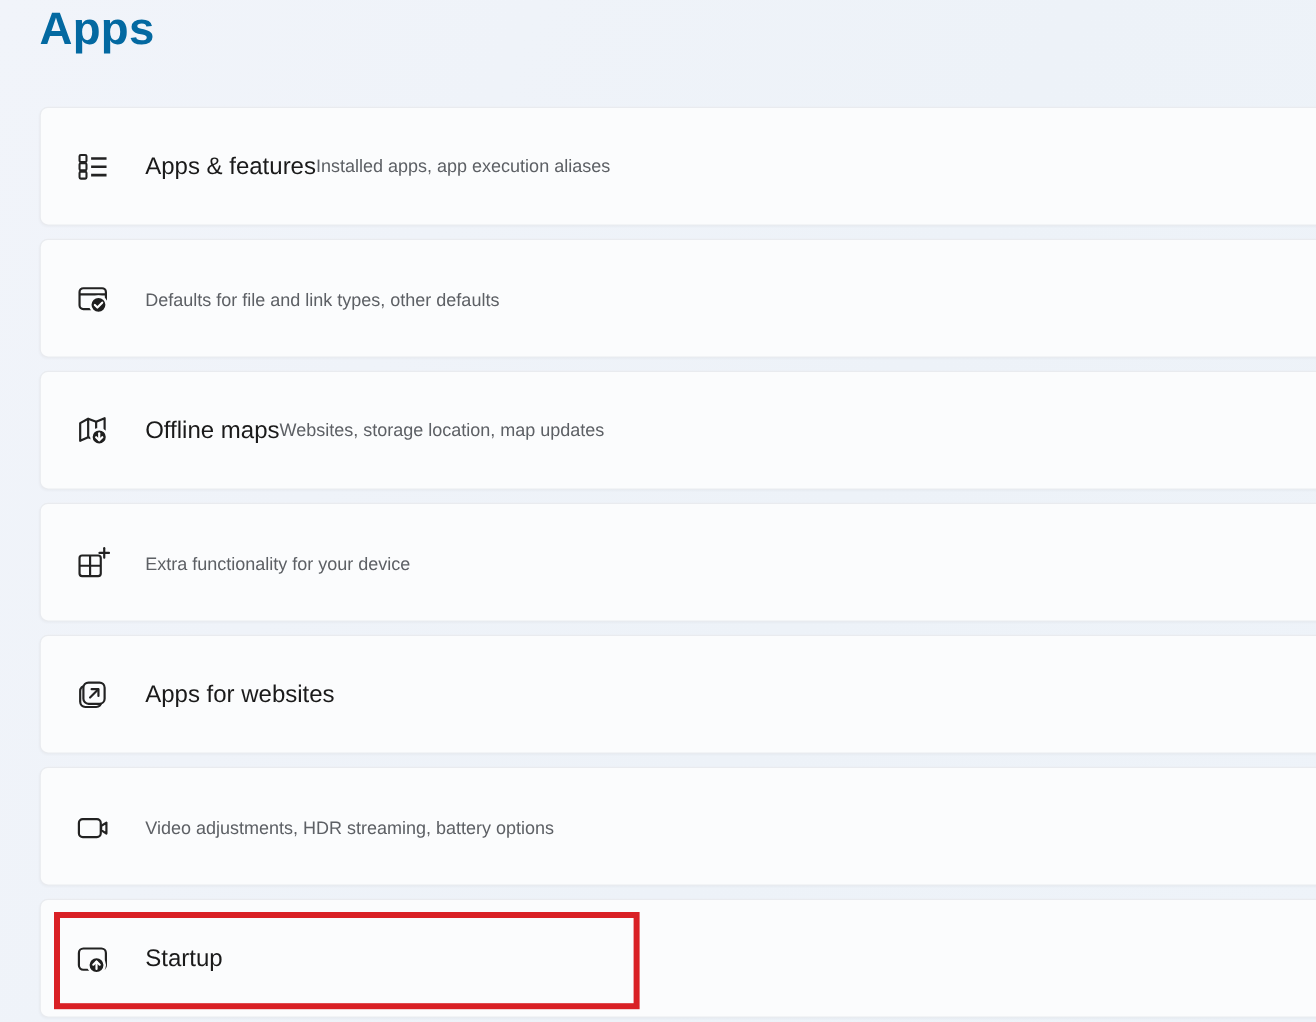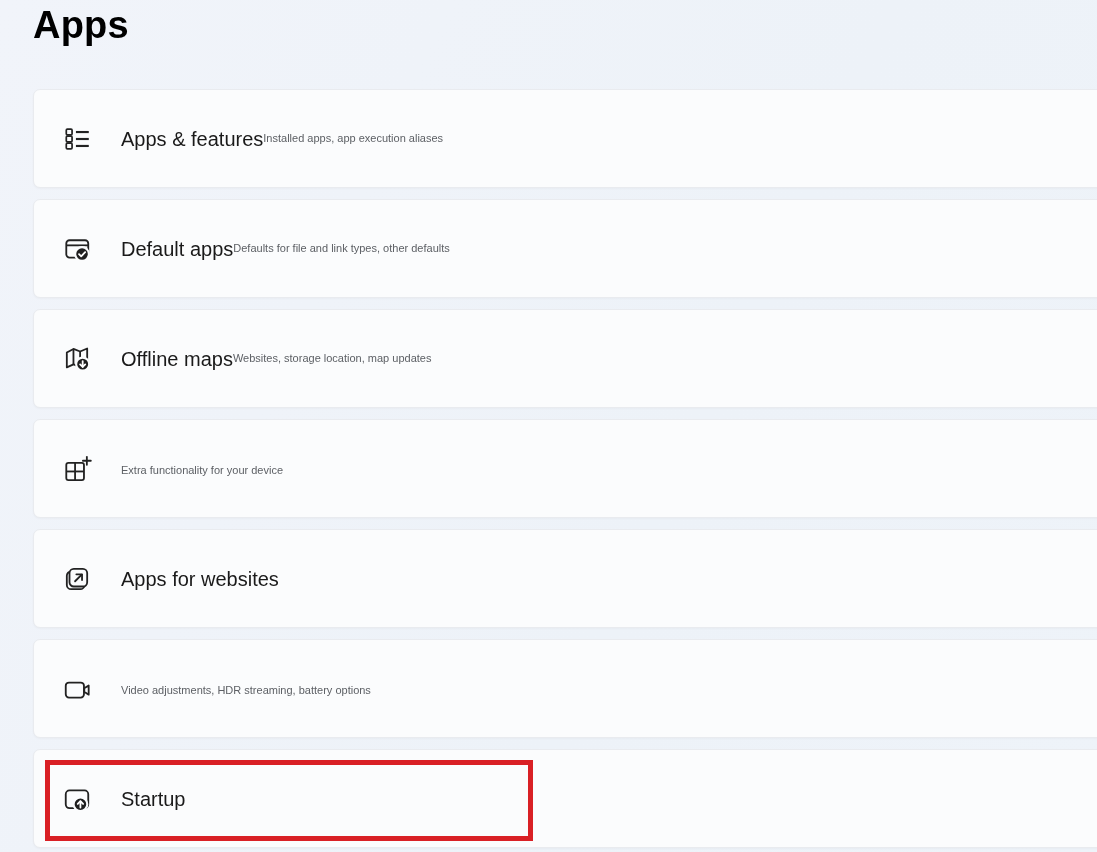--- a/index.html
+++ b/index.html
@@ -11,21 +11,21 @@
     font-family: "Liberation Sans", sans-serif;
     position: relative;
   }
   .page-title {
     position: absolute;
     left: 33px; top: 0;
     margin: 0;
     font-size: 38px;
     font-weight: 700;
     line-height: 50px;
-    color: #000000;
+    color: #0369a1;
     letter-spacing: 0.2px;
   }
   .cards {
     position: absolute;
     left: 33px;
     top: 89px;
     width: 1075px; 
   }
   .card {
     height: 99px;
@@ -53,21 +53,21 @@
     display: flex;
     flex-direction: row;
   }
   .label {
     font-size: 20px;
     font-weight: 400;
     color: #1a1a1a;
     line-height: 26px;
   }
   .desc {
-    font-size: 11px;
+    font-size: 15px;
     color: #5d6065;
     line-height: 19px;
     margin-top: 3px;
   }
   .highlight-box {
     position: absolute;
     left: 45px;
     top: 760px;
     width: 488px;
     height: 81px;
@@ -109,21 +109,20 @@
   <div class="card">
     <div class="icon-wrap">
       <svg width="30" height="30" viewBox="0 0 28 28">
         <rect class="stroke" x="4" y="5.8" width="20.5" height="16.2" rx="3"></rect>
         <line class="stroke" x1="4" y1="10.6" x2="24.5" y2="10.6"></line>
         <circle class="badge" cx="18.7" cy="18.7" r="6.4"></circle>
         <path class="badge-glyph" d="M15.9,18.8 L17.9,20.8 L21.6,17"></path>
       </svg>
     </div>
     <div class="texts">
-      <span class="label">Default apps</span>
       <span class="desc">Defaults for file and link types, other defaults</span>
     </div>
   </div>
 
   <div class="card">
     <div class="icon-wrap">
       <svg width="30" height="30" viewBox="0 0 28 28">
         <path class="stroke" d="M4.5,8 L10.7,4.6 L16.9,7 L23.5,4.2 L23.5,18.6 L16.9,21.4 L10.7,19 L4.5,21.8 Z"></path>
         <line class="stroke" x1="10.7" y1="4.6" x2="10.7" y2="19"></line>
         <line class="stroke" x1="16.9" y1="7" x2="16.9" y2="21.4"></line>

